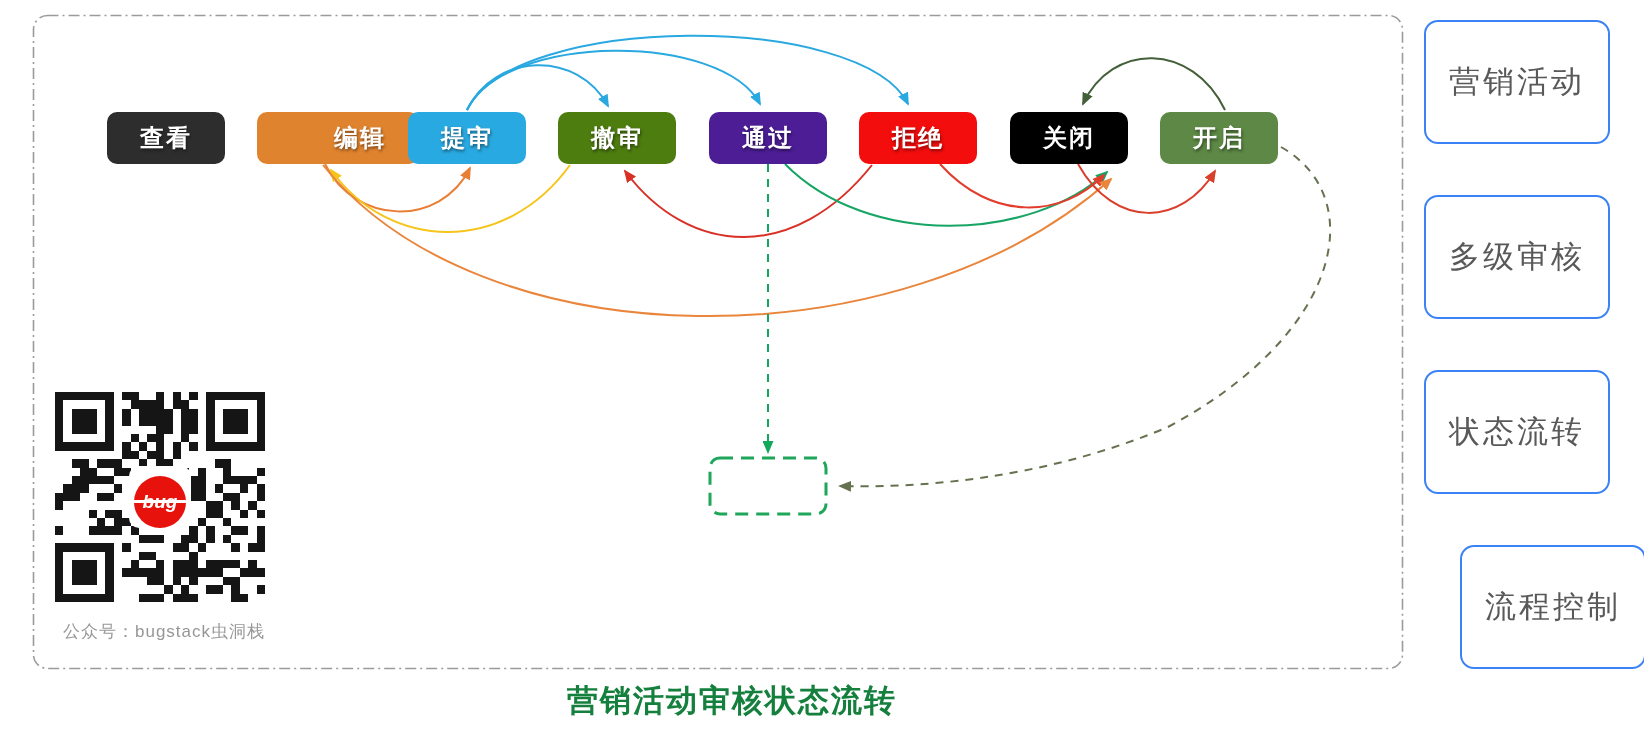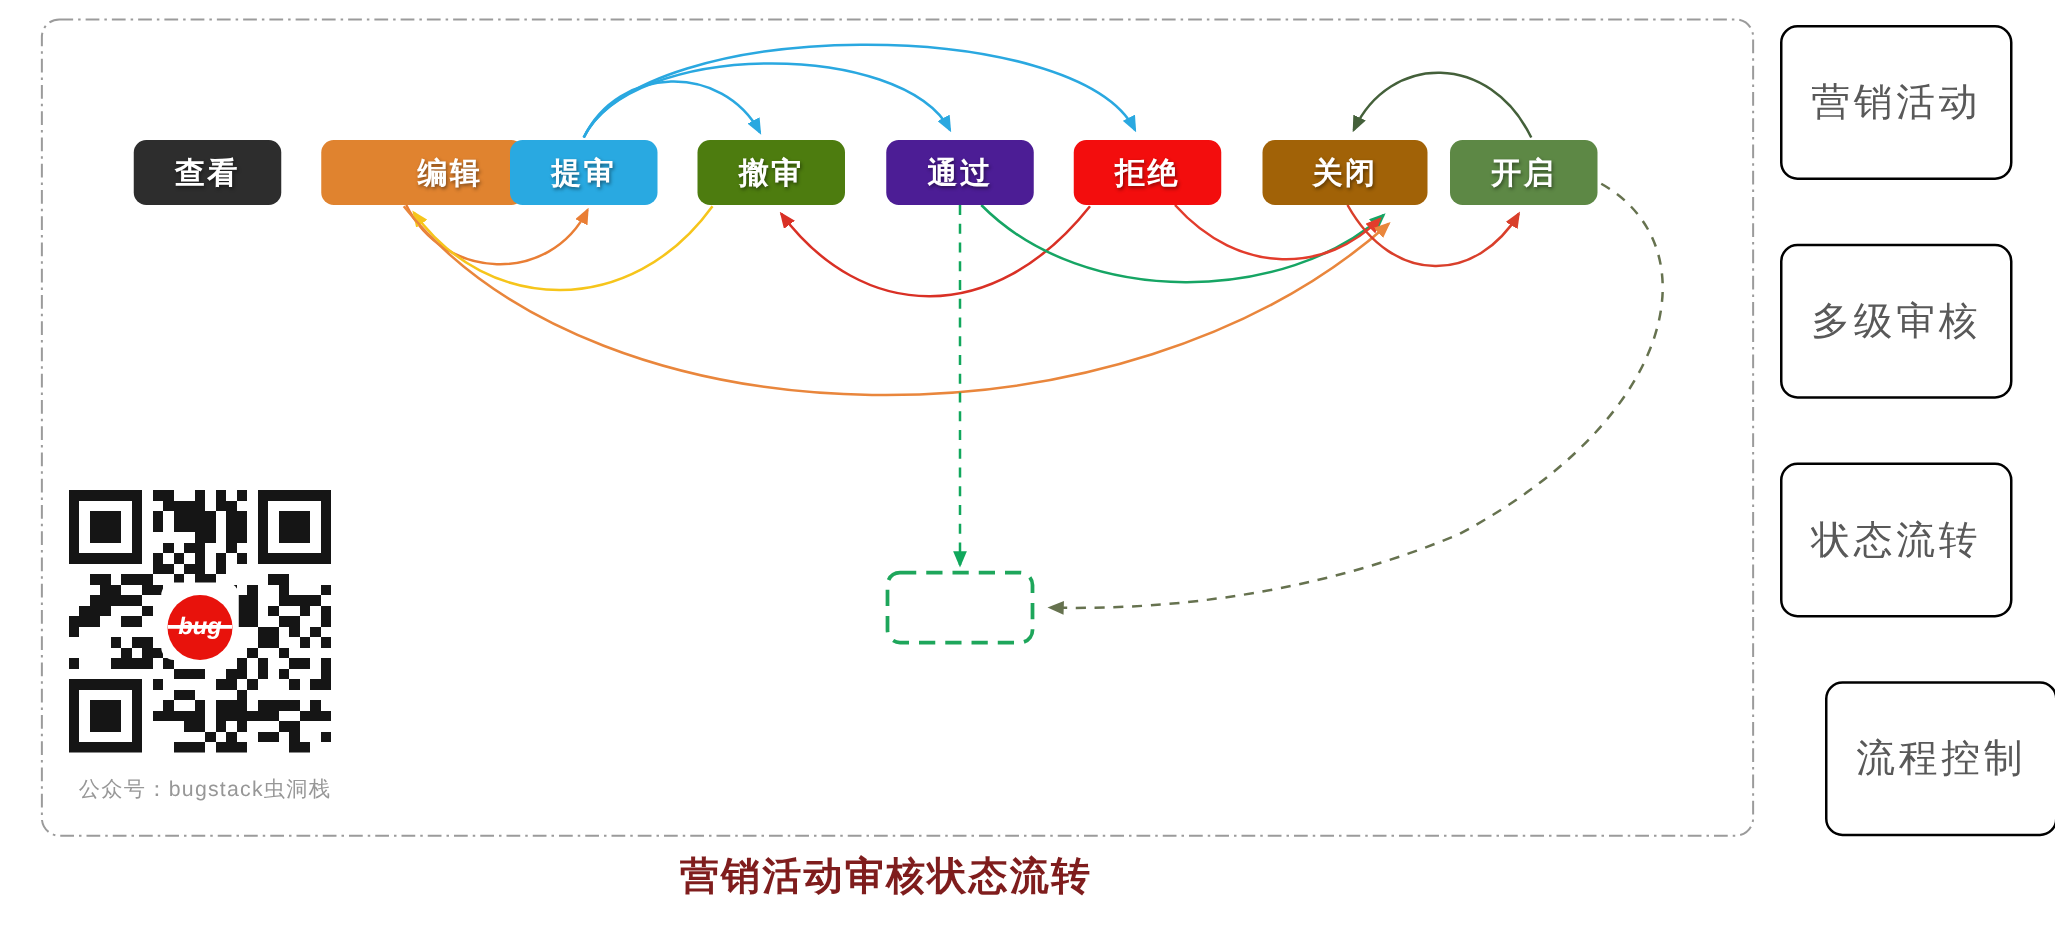--- a/index.html
+++ b/index.html
@@ -7,34 +7,34 @@
        font-family:"Liberation Sans","DejaVu Sans",sans-serif;}
   .stage{position:absolute;inset:0;}
   #edge-layer{position:absolute;left:0;top:0;z-index:1;}
   .state-node{position:absolute;z-index:3;display:flex;align-items:center;justify-content:center;
       border-radius:10px;color:#fff;font-size:24px;font-weight:bold;letter-spacing:2px;
       text-shadow:1px 2px 3px rgba(0,0,0,.45);}
   .active-node-label{position:absolute;z-index:4;display:flex;align-items:center;justify-content:center;
       font-size:25px;font-weight:bold;letter-spacing:2px;color:#4d4d4d;
       text-shadow:1px 1px 1px rgba(0,0,0,.15);}
   .feature-card{position:absolute;left:1424px;width:182px;height:120px;z-index:3;
-      border:2px solid #000000;border-radius:14px;background:#fff;
+      border:2px solid #3b82f6;border-radius:14px;background:#fff;
       display:flex;align-items:center;justify-content:center;
       font-size:31px;color:#595959;letter-spacing:3px;}
   #qr-wrap{position:absolute;left:55px;top:392px;width:210px;height:210px;z-index:3;}
   #qr-logo{position:absolute;left:50%;top:50%;width:62px;height:62px;margin:-31px 0 0 -31px;
       background:#fff;border-radius:10px;display:flex;align-items:flex-end;justify-content:center;}
   #qr-logo .circle{position:relative;width:52px;height:52px;border-radius:50%;background:#e8120c;
       display:flex;align-items:center;justify-content:center;overflow:hidden;}
   #qr-logo .bar{position:absolute;left:0;right:0;top:24px;height:3px;background:#fff;}
   #qr-logo .txt{position:relative;color:#fff;font-weight:bold;font-style:italic;font-size:19px;
       font-family:"Liberation Sans",sans-serif;}
   #qr-caption{position:absolute;left:63px;top:620px;z-index:3;font-size:17px;color:#979797;letter-spacing:1px;}
-  #diagram-title{position:absolute;left:24px;top:680px;width:1370px;z-index:3;text-align:center;
-      font-size:31px;font-weight:600;color:#7f1d1d;letter-spacing:2px;}
+  #diagram-title{position:absolute;left:47px;top:680px;width:1370px;z-index:3;text-align:center;
+      font-size:31px;font-weight:600;color:#15803d;letter-spacing:2px;}
 </style>
 </head>
 <body>
 
 <div class="stage">
   <svg id="edge-layer" width="1644" height="750" viewBox="0 0 1644 750">
       <defs>
         <marker id="arw0" markerWidth="13" markerHeight="11" refX="11" refY="5.5" orient="auto" markerUnits="userSpaceOnUse">
           <path d="M0,0 L13,5.5 L0,11 Z" fill="#2aa8e0"></path>
         </marker>
@@ -85,21 +85,21 @@
       <path d="M1281,147 C1368,196 1345,332 1168,427 C1038,482 908,488 840,486" fill="none" stroke="#66724f" stroke-width="2" marker-end="url(#arw10)" stroke-dasharray="8 7"></path>
       <rect x="710" y="458" width="116" height="56" rx="10" fill="#ffffff" stroke="#1ea65b" stroke-width="3" stroke-dasharray="13 8"></rect>
     </svg>
   <div id="nodes">
       <div class="state-node" style="left: 107px; top: 112px; width: 118px; height: 52px; background: rgb(45, 45, 45);">查看</div>
       <div class="state-node" style="left: 257px; top: 112px; width: 118px; height: 52px; background: rgb(224, 131, 47); padding-left: 44px;">编辑</div>
       <div class="state-node" style="left: 408px; top: 112px; width: 118px; height: 52px; background: rgb(41, 169, 225);">提审</div>
       <div class="state-node" style="left: 558px; top: 112px; width: 118px; height: 52px; background: #4d7c0f;">撤审</div>
       <div class="state-node" style="left: 709px; top: 112px; width: 118px; height: 52px; background: #4c1d95;">通过</div>
       <div class="state-node" style="left: 859px; top: 112px; width: 118px; height: 52px; background: rgb(243, 13, 13);">拒绝</div>
-      <div class="state-node" style="left: 1010px; top: 112px; width: 132px; height: 52px; background: #a16207;">关闭</div>
+      <div class="state-node" style="left: 1010px; top: 112px; width: 118px; height: 52px; background: #000000;">关闭</div>
       <div class="state-node" style="left: 1160px; top: 112px; width: 118px; height: 52px; background: rgb(93, 136, 69);">开启</div>
     </div>
 
   <div id="qr-wrap">
     <svg id="qr-svg" width="210" height="210" viewBox="0 0 25 25" shape-rendering="crispEdges">
         <rect x="0" y="0" width="1" height="1" fill="#151515"></rect>
         <rect x="1" y="0" width="1" height="1" fill="#151515"></rect>
         <rect x="2" y="0" width="1" height="1" fill="#151515"></rect>
         <rect x="3" y="0" width="1" height="1" fill="#151515"></rect>
         <rect x="4" y="0" width="1" height="1" fill="#151515"></rect>

